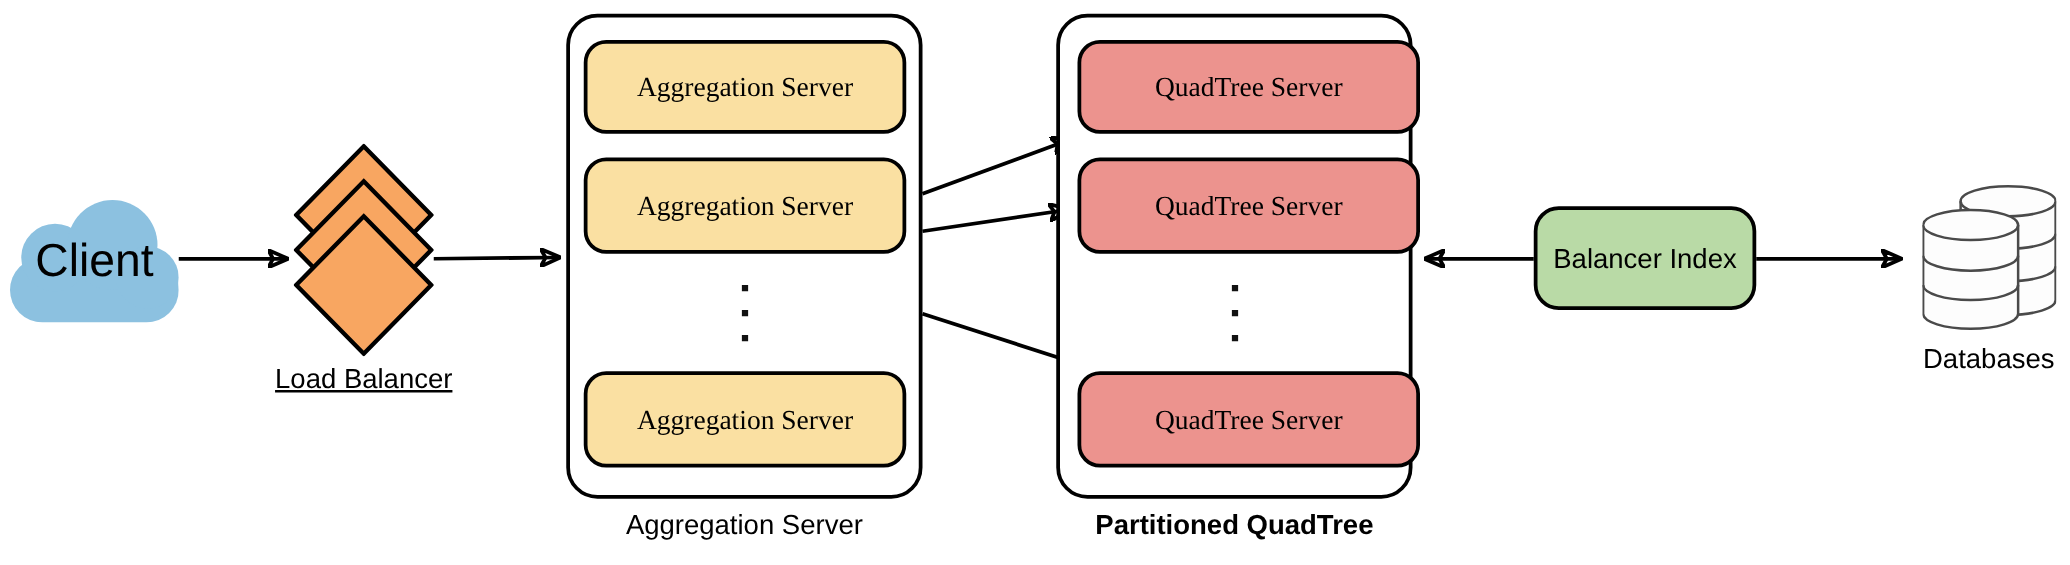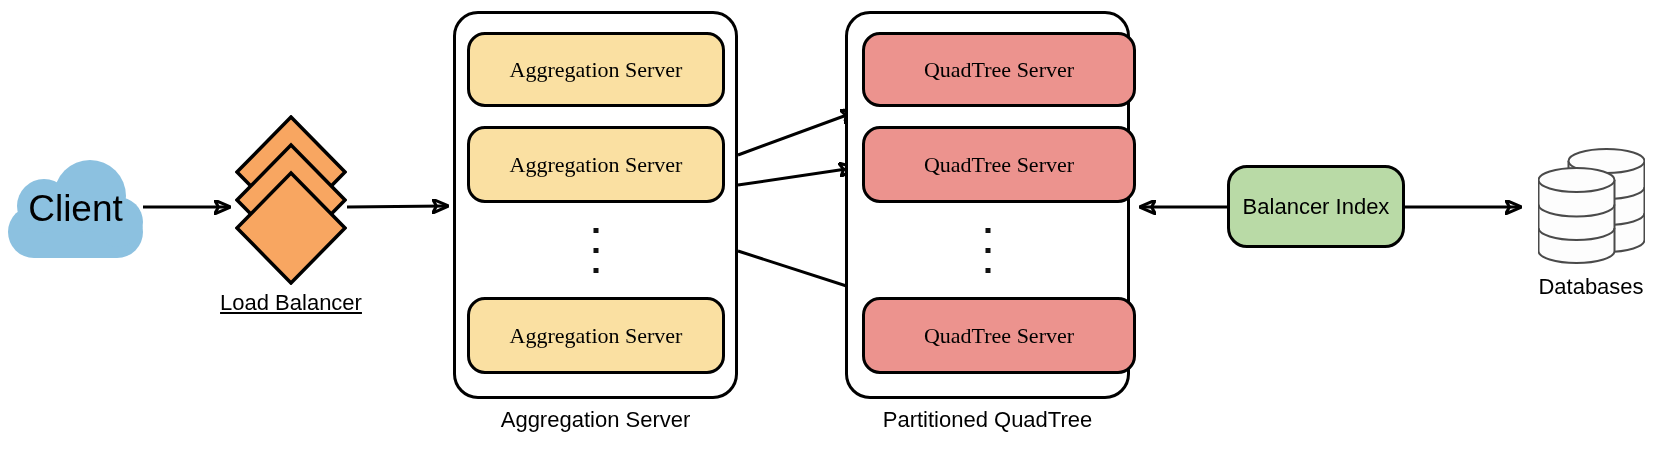--- a/index.html
+++ b/index.html
@@ -53,21 +53,21 @@
   .red{left:14px;width:274px;background:var(--quadtree-fill,#EC938E);}
   .row1{top:18px;height:75px;}
   .row2{top:112px;height:77px;}
   .row3{top:283px;height:77px;}
   .dots{
     position:absolute;left:50%;top:214px;transform:translateX(-50%);
     display:flex;flex-direction:column;gap:15px;
   }
   .dots i{display:block;width:5px;height:5px;background:#111;}
   .agg-label{left:453px;top:407px;width:285px;}
-  .part-label{left:845px;top:407px;width:285px;}
+  .part-label{left:845px;top:407px;width:285px;font-weight:bold;}
 
   .index-box{
     position:absolute;left:1227px;top:165px;width:178px;height:83px;
     display:flex;align-items:center;justify-content:center;
     background:var(--index-fill,#B9DAA6);
     border:3px solid var(--stroke,#000);border-radius:20px;
     box-sizing:border-box;
     font-size:22px;white-space:nowrap;
   }
 

